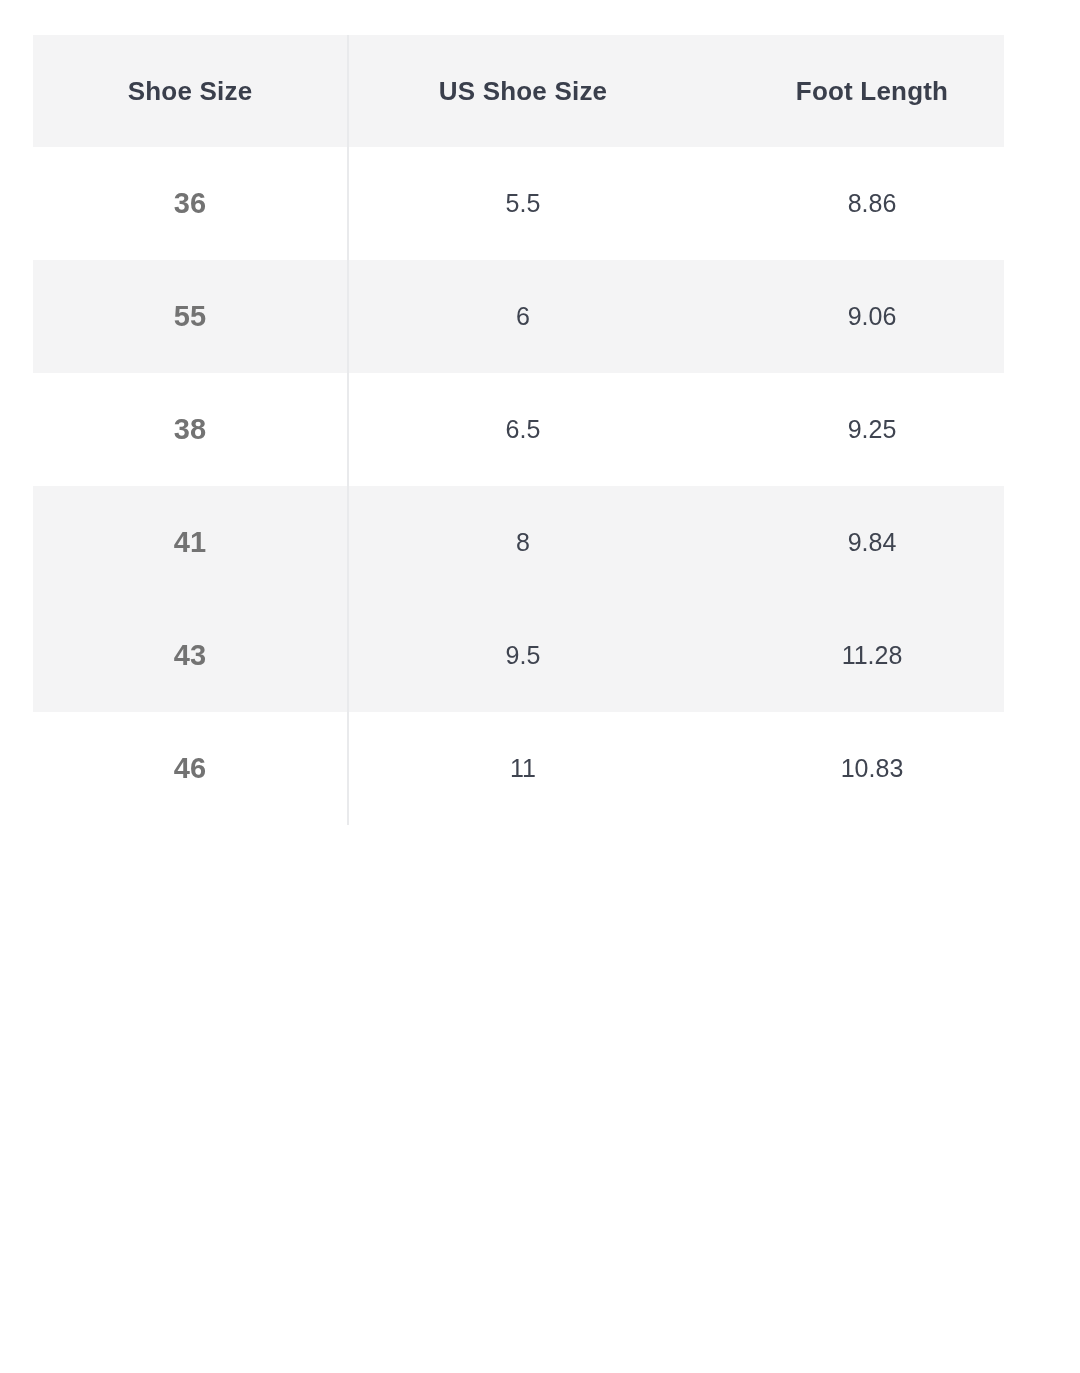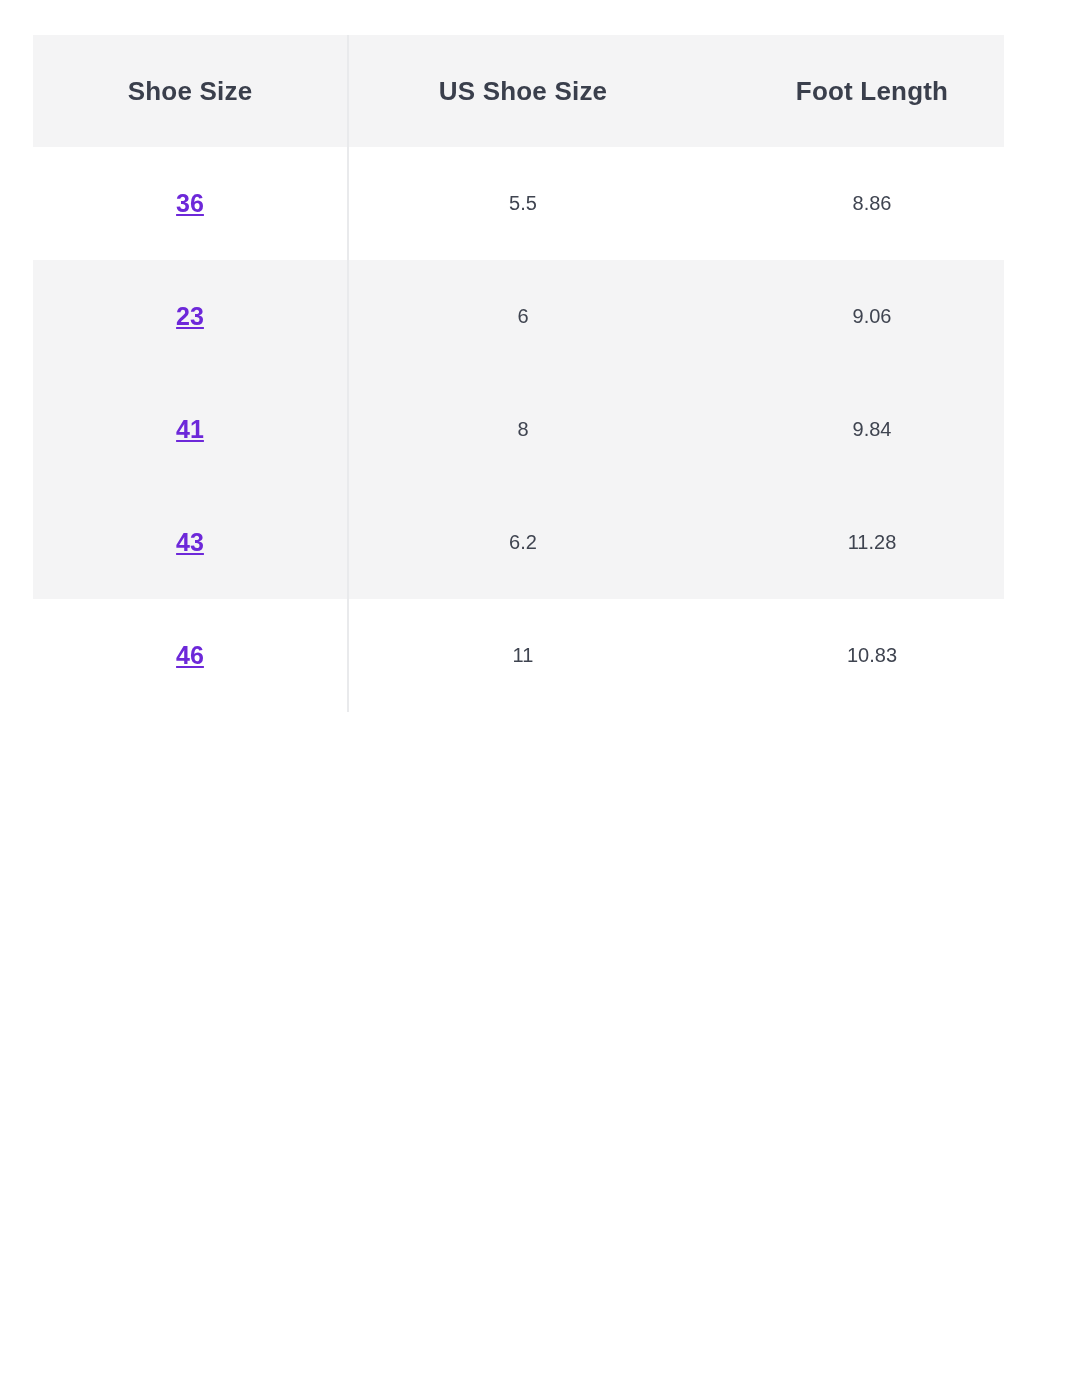--- a/index.html
+++ b/index.html
@@ -47,32 +47,31 @@
 
   
   .size-table tbody tr { height: 113px; }
   .size-table tbody tr.stripe-white { background: #ffffff; }
   .size-table tbody tr.stripe-gray  { background: #f4f4f5; }
 
   .size-table tbody td {
     height: 113px;
     vertical-align: middle;
     text-align: center;
-    font-size: 20px;
+    font-size: 25px;
     font-weight: 400;
     color: #3f4450;
     padding: 0;
   }
 
   
   .size-table tbody td.col-eu {
     font-weight: 700;
-    font-size: 25px;
-    color: #6d28d9;
-    text-decoration: underline;
+    font-size: 29px;
+    color: #737373;
   }
 
   
   .size-table th.col-eu,
   .size-table td.col-eu {
     border-right: 2px solid #e9eaec;
   }
 </style>
 </head>
 <body>
@@ -94,32 +93,37 @@
       </tr>
     </thead>
 
     <tbody id="table-body">
         <tr class="stripe-white">
           <td class="col-eu">36</td>
           <td class="col-us">5.5</td>
           <td class="col-fl">8.86</td>
         </tr>
         <tr class="stripe-gray">
-          <td class="col-eu">23</td>
+          <td class="col-eu">55</td>
           <td class="col-us">6</td>
           <td class="col-fl">9.06</td>
+        </tr>
+        <tr class="stripe-white">
+          <td class="col-eu">38</td>
+          <td class="col-us">6.5</td>
+          <td class="col-fl">9.25</td>
         </tr>
         <tr class="stripe-gray">
           <td class="col-eu">41</td>
           <td class="col-us">8</td>
           <td class="col-fl">9.84</td>
         </tr>
         <tr class="stripe-gray">
           <td class="col-eu">43</td>
-          <td class="col-us">6.2</td>
+          <td class="col-us">9.5</td>
           <td class="col-fl">11.28</td>
         </tr>
         <tr class="stripe-white">
           <td class="col-eu">46</td>
           <td class="col-us">11</td>
           <td class="col-fl">10.83</td>
         </tr>
       </tbody>
   </table>
 

